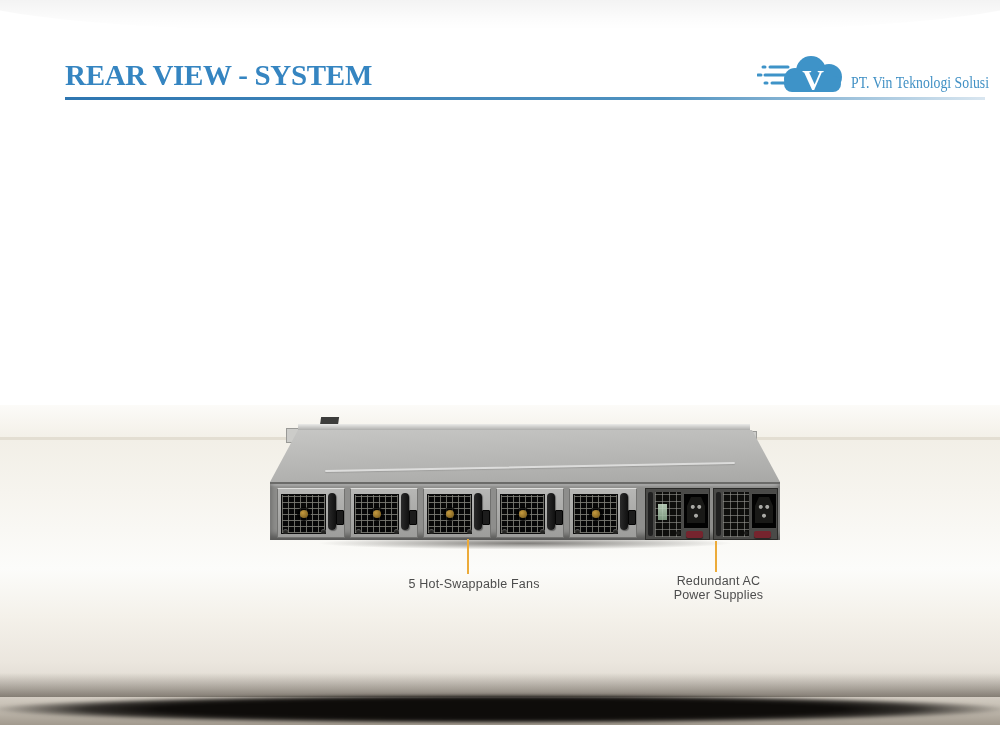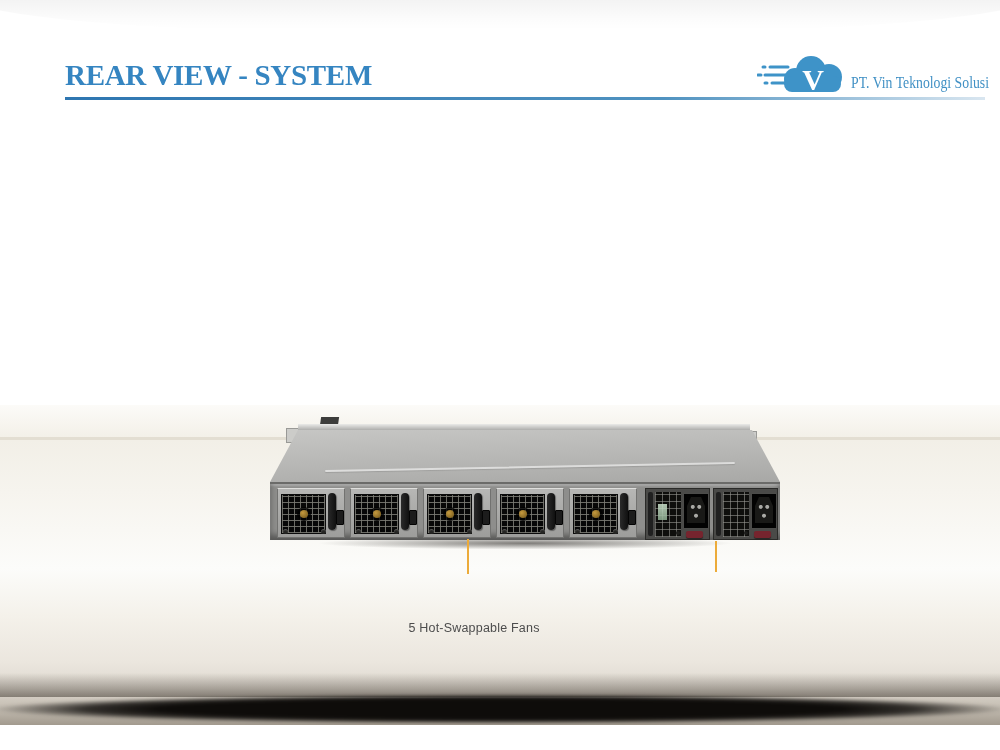--- a/index.html
+++ b/index.html
@@ -103,21 +103,21 @@
     border-radius:50%; background:#1c1c1a; }
 
   .chassis-shadow { position:absolute; left:-4px; top:118px; width:518px; height:13px;
     background:radial-gradient(ellipse 50% 60% at 50% 25%, rgba(25,22,18,0.55), rgba(25,22,18,0) 80%); }
 
   
   .callout-line { position:absolute; width:2px; background:var(--callout,#ecab3a); }
   .callout-line-fans { left:467px; top:134px; height:35px; }
   .callout-line-psu  { left:715px; top:136px; height:31px; }
   .callout-label { position:absolute; text-align:center; font-size:12.5px; line-height:14px;
-    color:var(--label,#4d4d4d); letter-spacing:0.2px;margin-top:44px; }
+    color:var(--label,#4d4d4d); letter-spacing:0.2px; }
   .callout-label-fans { left:374px; top:172px; width:200px; }
   .callout-label-psu  { left:641px; top:169px; width:155px; }
 </style>
 </head>
 <body>
 
 <div class="slide">
   <div class="top-fade"></div>
 
   <h1 class="page-title">REAR VIEW - SYSTEM</h1>
@@ -227,14 +227,18 @@
             </div>
           </div>
       </div>
       <div class="chassis-shadow"></div>
     </div>
 
     <div class="callout-line callout-line-fans"></div>
     <div class="callout-label callout-label-fans">5 Hot-Swappable Fans</div>
 
     <div class="callout-line callout-line-psu"></div>
+    <div class="callout-label callout-label-psu">
+      <div>Redundant AC</div>
+      <div>Power Supplies</div>
+    </div>
   </div>
 </div>
 
 </body></html>

